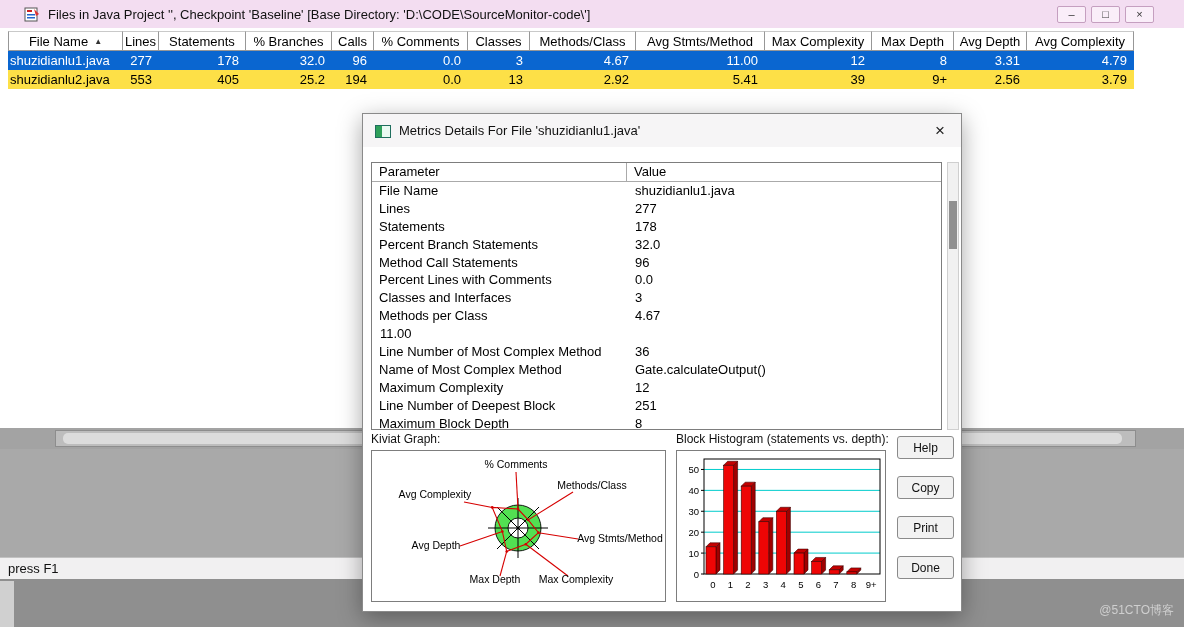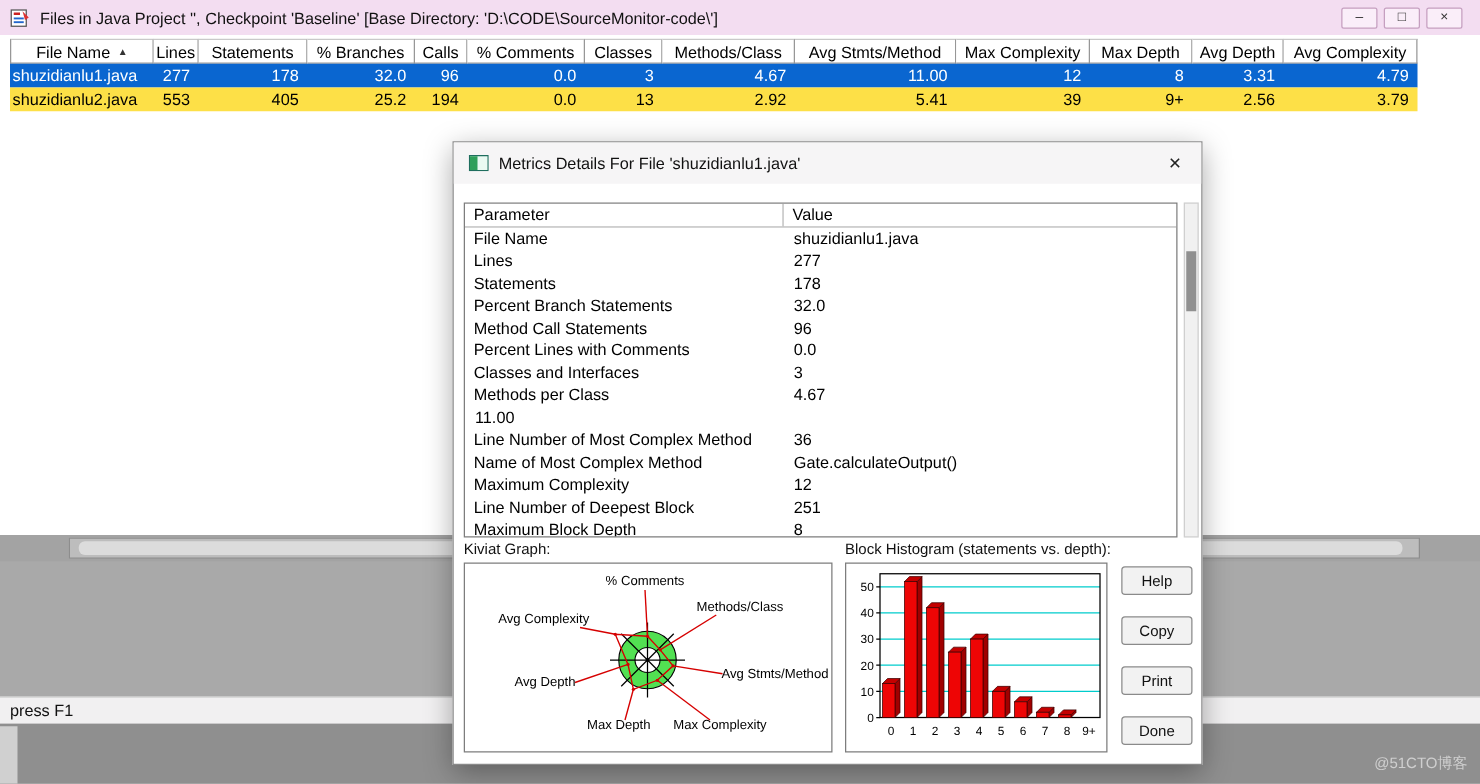--- a/index.html
+++ b/index.html
@@ -1,21 +1,21 @@
 <!DOCTYPE html>
 <html><head>
 <meta charset="utf-8">
 <style>
   *{box-sizing:border-box;}
   html,body{margin:0;padding:0;}
   body{width:1184px;height:627px;font-family:"Liberation Sans",sans-serif;overflow:hidden;}
   .app{position:absolute;top:0;left:0;width:1184px;height:627px;overflow:hidden;background:#a9a9a9;}
 
   
-  .titlebar{position:absolute;top:0;left:0;width:100%;height:28px;background:#f3ddf1;display:flex;align-items:center;padding:0 8px;}
+  .titlebar{position:absolute;top:0;left:0;width:100%;height:28px;background:#f3ddf1;display:flex;align-items:center;padding:0 24px;}
   .app-icon{width:16px;height:15px;margin-right:8px;display:inline-block;flex:none;}
   .title-text{font-size:13px;color:#111;white-space:nowrap;}
   .winctl{margin-left:auto;display:flex;gap:5px;margin-right:6px;}
   .wbtn{width:29px;height:17px;background:#faeef9;border:1px solid #c59fc0;border-radius:2px;font-size:11px;line-height:13px;color:#333;padding:0;display:flex;align-items:center;justify-content:center;}
 
   
   .listarea{position:absolute;top:28px;left:0;width:1184px;height:400px;background:#fff;}
   .hrow{position:absolute;top:3px;left:8px;display:flex;height:20px;}
   .hcell{position:relative;height:20px;border-top:1px solid #c9c9c9;border-bottom:1px solid #979797;border-right:1px solid #979797;font-size:13px;color:#000;display:flex;align-items:center;justify-content:center;background:#fff;white-space:nowrap;}
   .hcell.first{border-left:1px solid #979797;}
@@ -51,21 +51,21 @@
   .pth.c2{flex:1;}
   .prow{display:flex;height:17.9px;}
   .pc1{width:255px;font-size:13px;line-height:17.9px;padding-left:7px;white-space:nowrap;overflow:hidden;}
   .pc2{font-size:13px;line-height:17.9px;padding-left:8px;white-space:nowrap;overflow:hidden;}
   .vscroll{position:absolute;left:584px;top:48px;width:12px;height:268px;background:#f1f1f1;border:1px solid #cfcfcf;}
   .vthumb{position:absolute;left:1px;top:38px;width:8px;height:48px;background:#909090;}
 
   .sec-label{position:absolute;font-size:12px;color:#111;white-space:nowrap;}
   .kiviat-box{position:absolute;left:8px;top:336px;width:295px;height:152px;border:1px solid #7d7d7d;background:#fff;}
   .hist-box{position:absolute;left:313px;top:336px;width:210px;height:152px;border:1px solid #7d7d7d;background:#fff;}
-  .dlg-buttons{position:absolute;left:534px;top:339px;display:flex;flex-direction:column;gap:17px;}
+  .dlg-buttons{position:absolute;left:534px;top:322px;display:flex;flex-direction:column;gap:17px;}
   .dbtn{width:57px;height:23px;background:#f2f2f2;border:1px solid #8a8a8a;border-radius:3px;font-size:12px;font-family:inherit;color:#111;padding:0;}
   svg text{font-family:"Liberation Sans",sans-serif;}
 </style>
 </head>
 <body>
 
 <div class="app">
 
   <div class="titlebar">
     <span class="app-icon">

